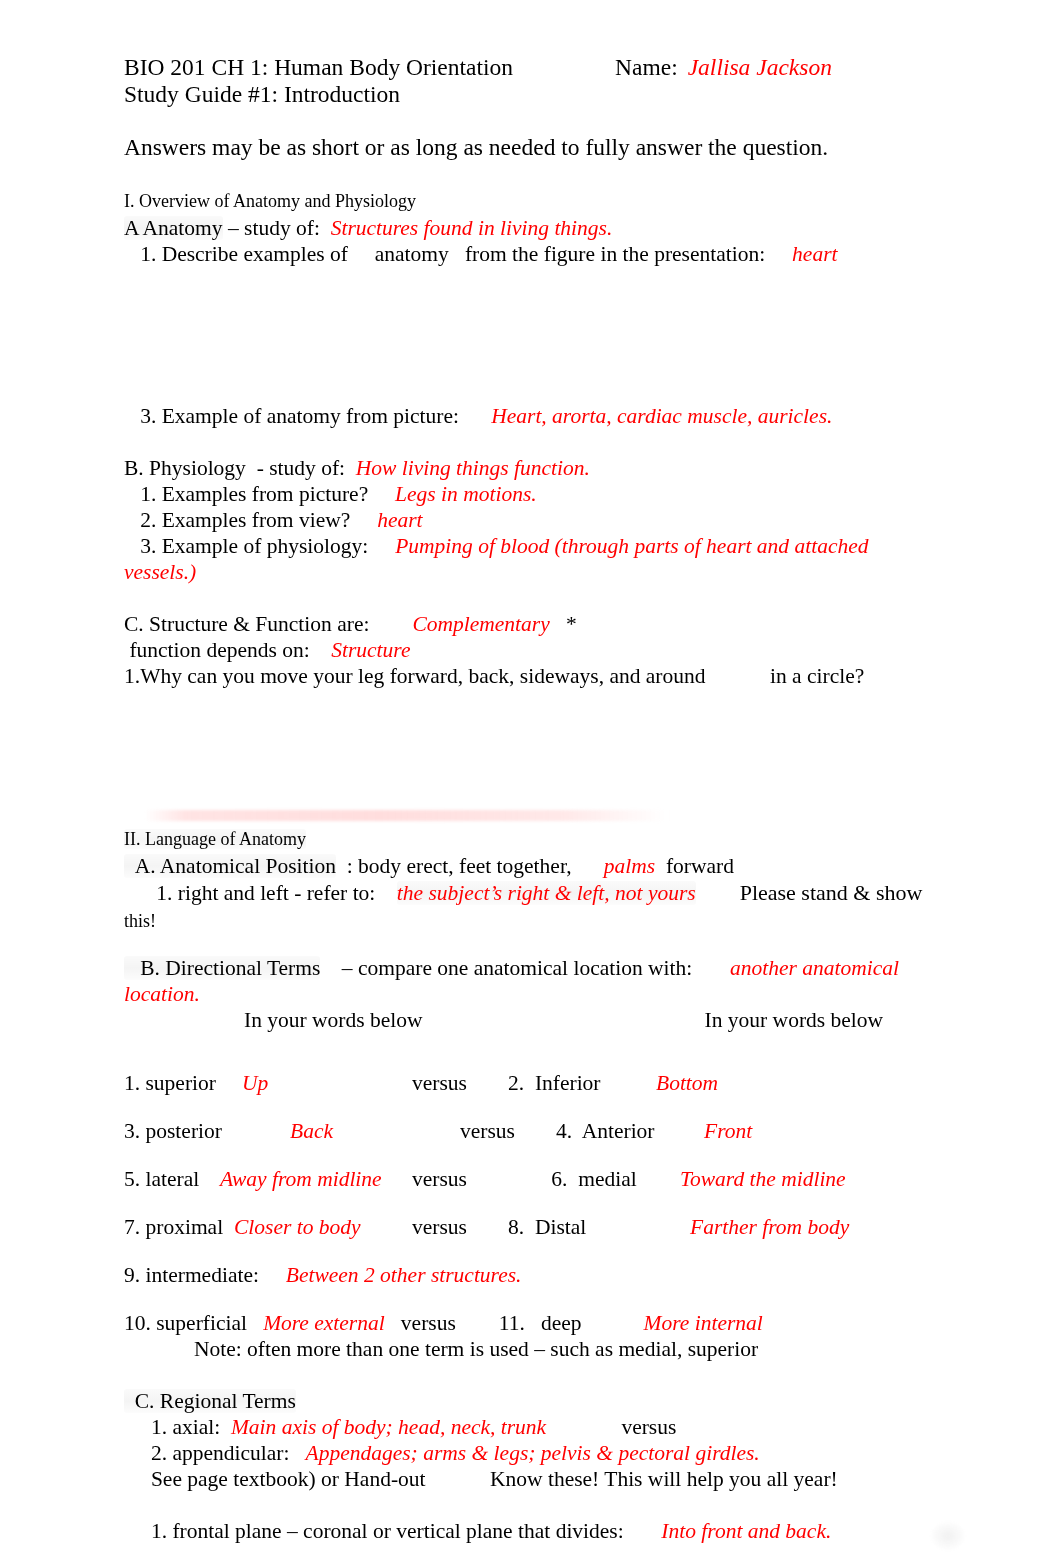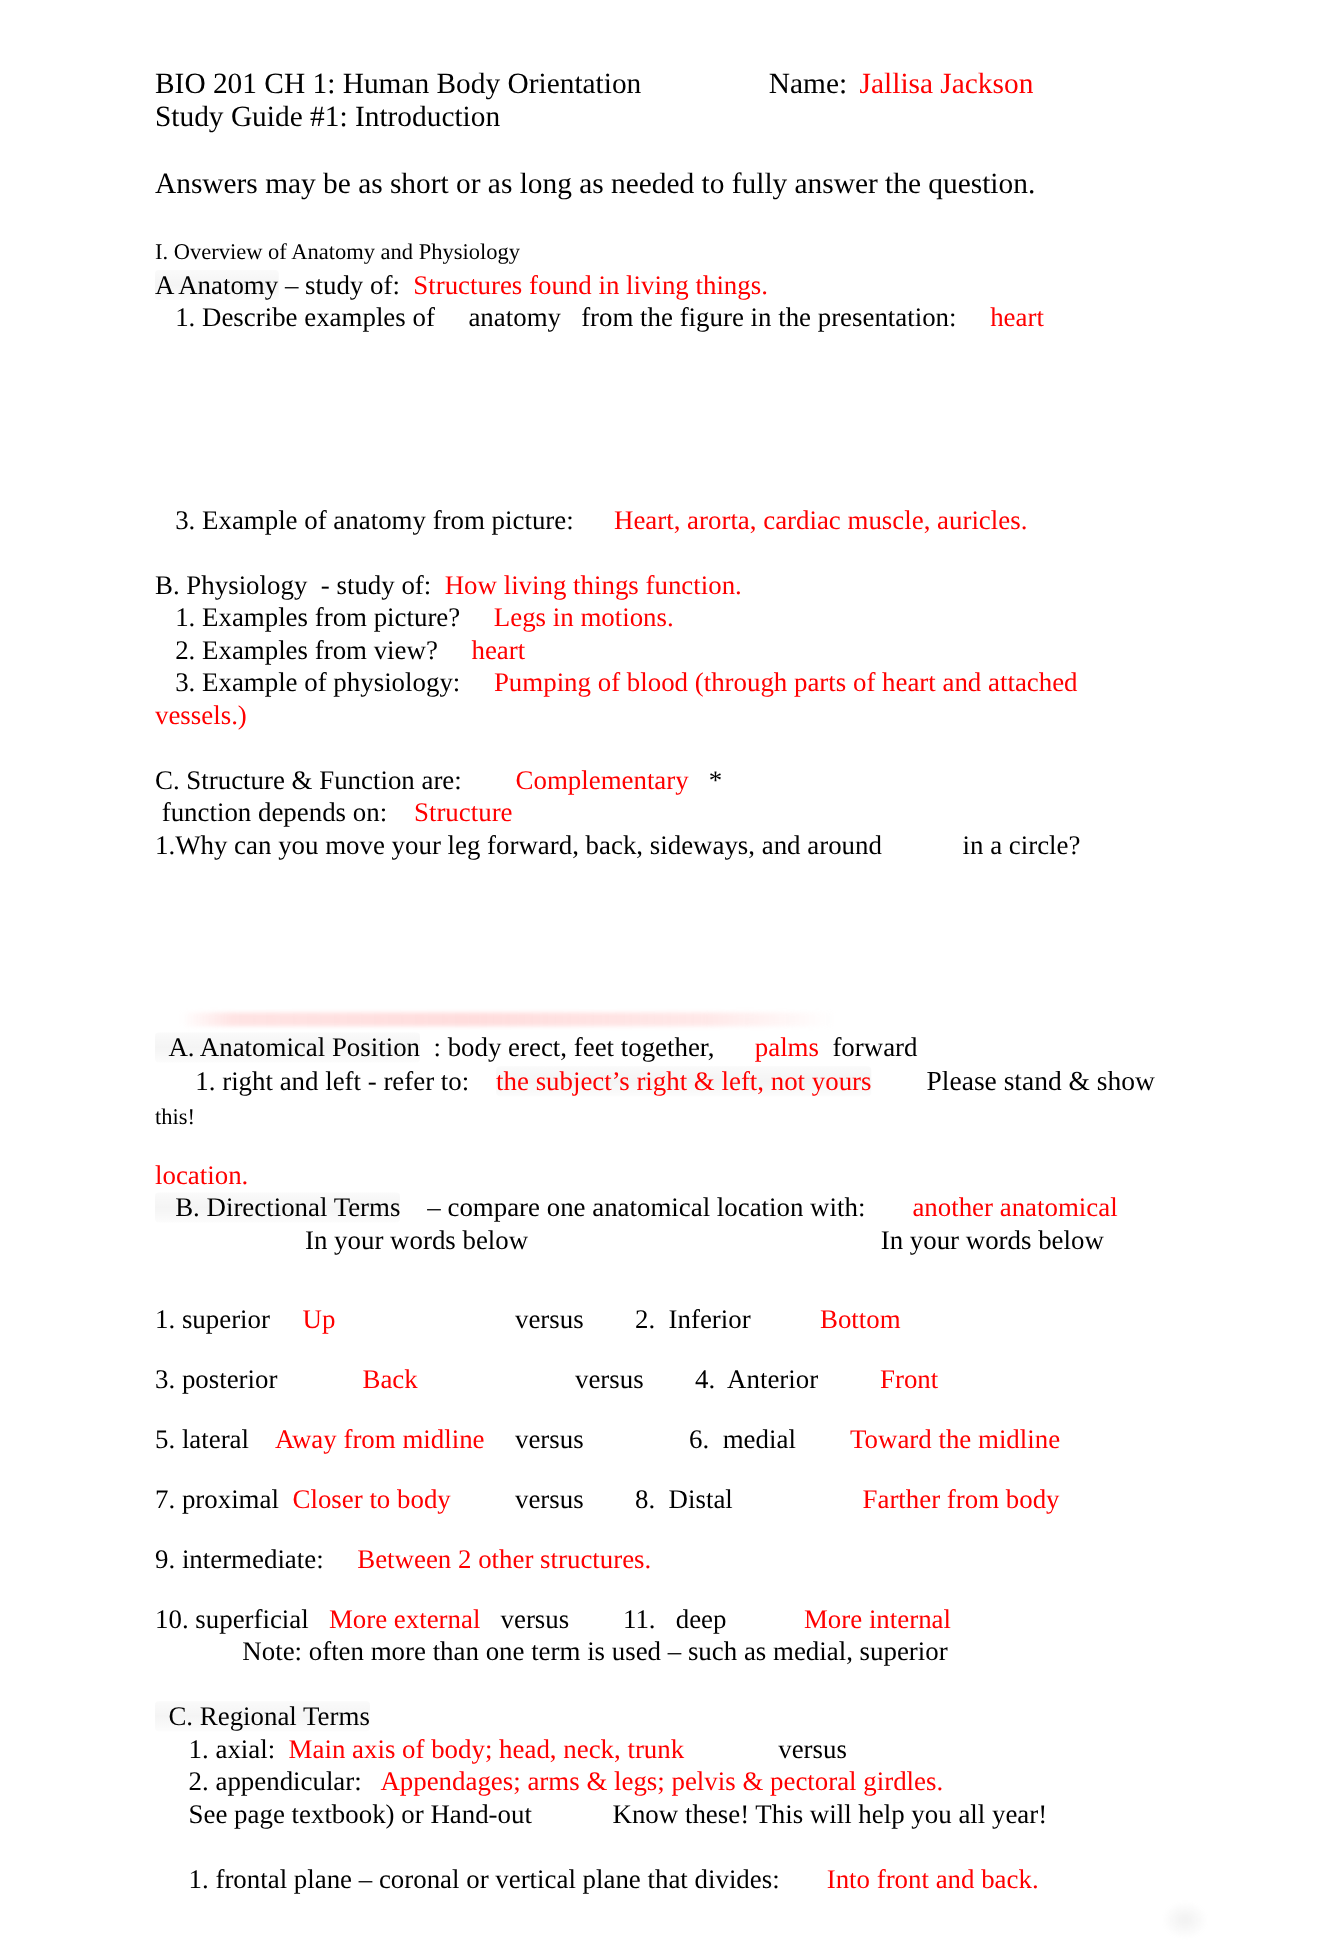--- a/index.html
+++ b/index.html
@@ -18,21 +18,21 @@
     height: 1561px;
     background: #ffffff;
     overflow: hidden;
   }
   .doc {
     position: absolute;
     left: 124px;
     top: 54px;
     width: 840px;
   }
-  .red { color: #ff0000; }
+  .red { color: #ff0000; font-style: italic; }
   .ln {
     font-size: 21.5px;
     line-height: 26px;
     white-space: pre-wrap;
     margin: 0;
   }
   .ln-title {
     font-size: 23.5px;
     line-height: 27px;
     white-space: pre-wrap;
@@ -136,32 +136,33 @@
     <div class="ln"><span>C. Structure &amp; Function are:        </span><span class="red">Complementary</span><span>   *</span></div>
 
     <div class="ln"><span> function depends on:    </span><span class="red">Structure</span></div>
 
 
     <div class="ln">1.Why can you move your leg forward, back, sideways, and around            in a circle?</div>
 
     <div class="gap-figure2"></div>
     <div class="gap-afterline"></div>
 
+    <div class="ln-head"><span class="shade">II. Language of Anatomy</span></div>
 
     <div class="ln"><span class="shade">  A. Anatomical Position</span><span>  : body erect, feet together,      </span><span class="red">palms</span><span>  forward</span></div>
 
     <div class="ln"><span>      1. right and left - refer to:    </span><span class="red shade">the subject’s right &amp; left, not yours</span><span class="ln-head" style="font-size:22px">        Please stand &amp; show</span></div>
 
     <div class="ln-head">this!</div>
 
     <div class="spacer-sm"></div>
 
+    <div class="ln"><span class="shade">   B. Directional Terms</span><span>    – compare one anatomical location with:       </span><span class="red">another anatomical</span></div>
+
     <div class="ln red">location.</div>
-
-    <div class="ln"><span class="shade">   B. Directional Terms</span><span>    – compare one anatomical location with:       </span><span class="red">another anatomical</span></div>
 
     <div class="ln"><span class="tab" style="width:120px"></span><span>In your words below</span><span class="tab" style="width:282px"></span><span>In your words below</span></div>
 
     <div id="terms-list">
         <div class="ln"><span style="display: inline-block; width: 118px;">1. superior</span><span class="red" style="display: inline-block; width: 170px;">Up</span><span style="display: inline-block; width: 96px;">versus</span><span style="display: inline-block; width: 148px; margin-top: 37px;">2.  Inferior</span><span class="red">Bottom</span></div>
         <div class="spacer-row"></div>
         <div class="ln"><span style="display: inline-block; width: 118px;">3. posterior</span><span class="red" style="display: inline-block; width: 170px; margin-left: 48px;">Back</span><span style="display: inline-block; width: 96px;">versus</span><span style="display: inline-block; width: 148px;">4.  Anterior</span><span class="red">Front</span></div>
         <div class="spacer-row"></div>
         <div class="ln"><span style="display: inline-block; width: 96px;">5. lateral</span><span class="red" style="display: inline-block; width: 192px;">Away from midline</span><span style="display: inline-block; width: 96px;">versus</span><span style="display: inline-block; width: 172px; text-align: center;">6.  medial</span><span class="red">Toward the midline</span></div>
         <div class="spacer-row"></div>

